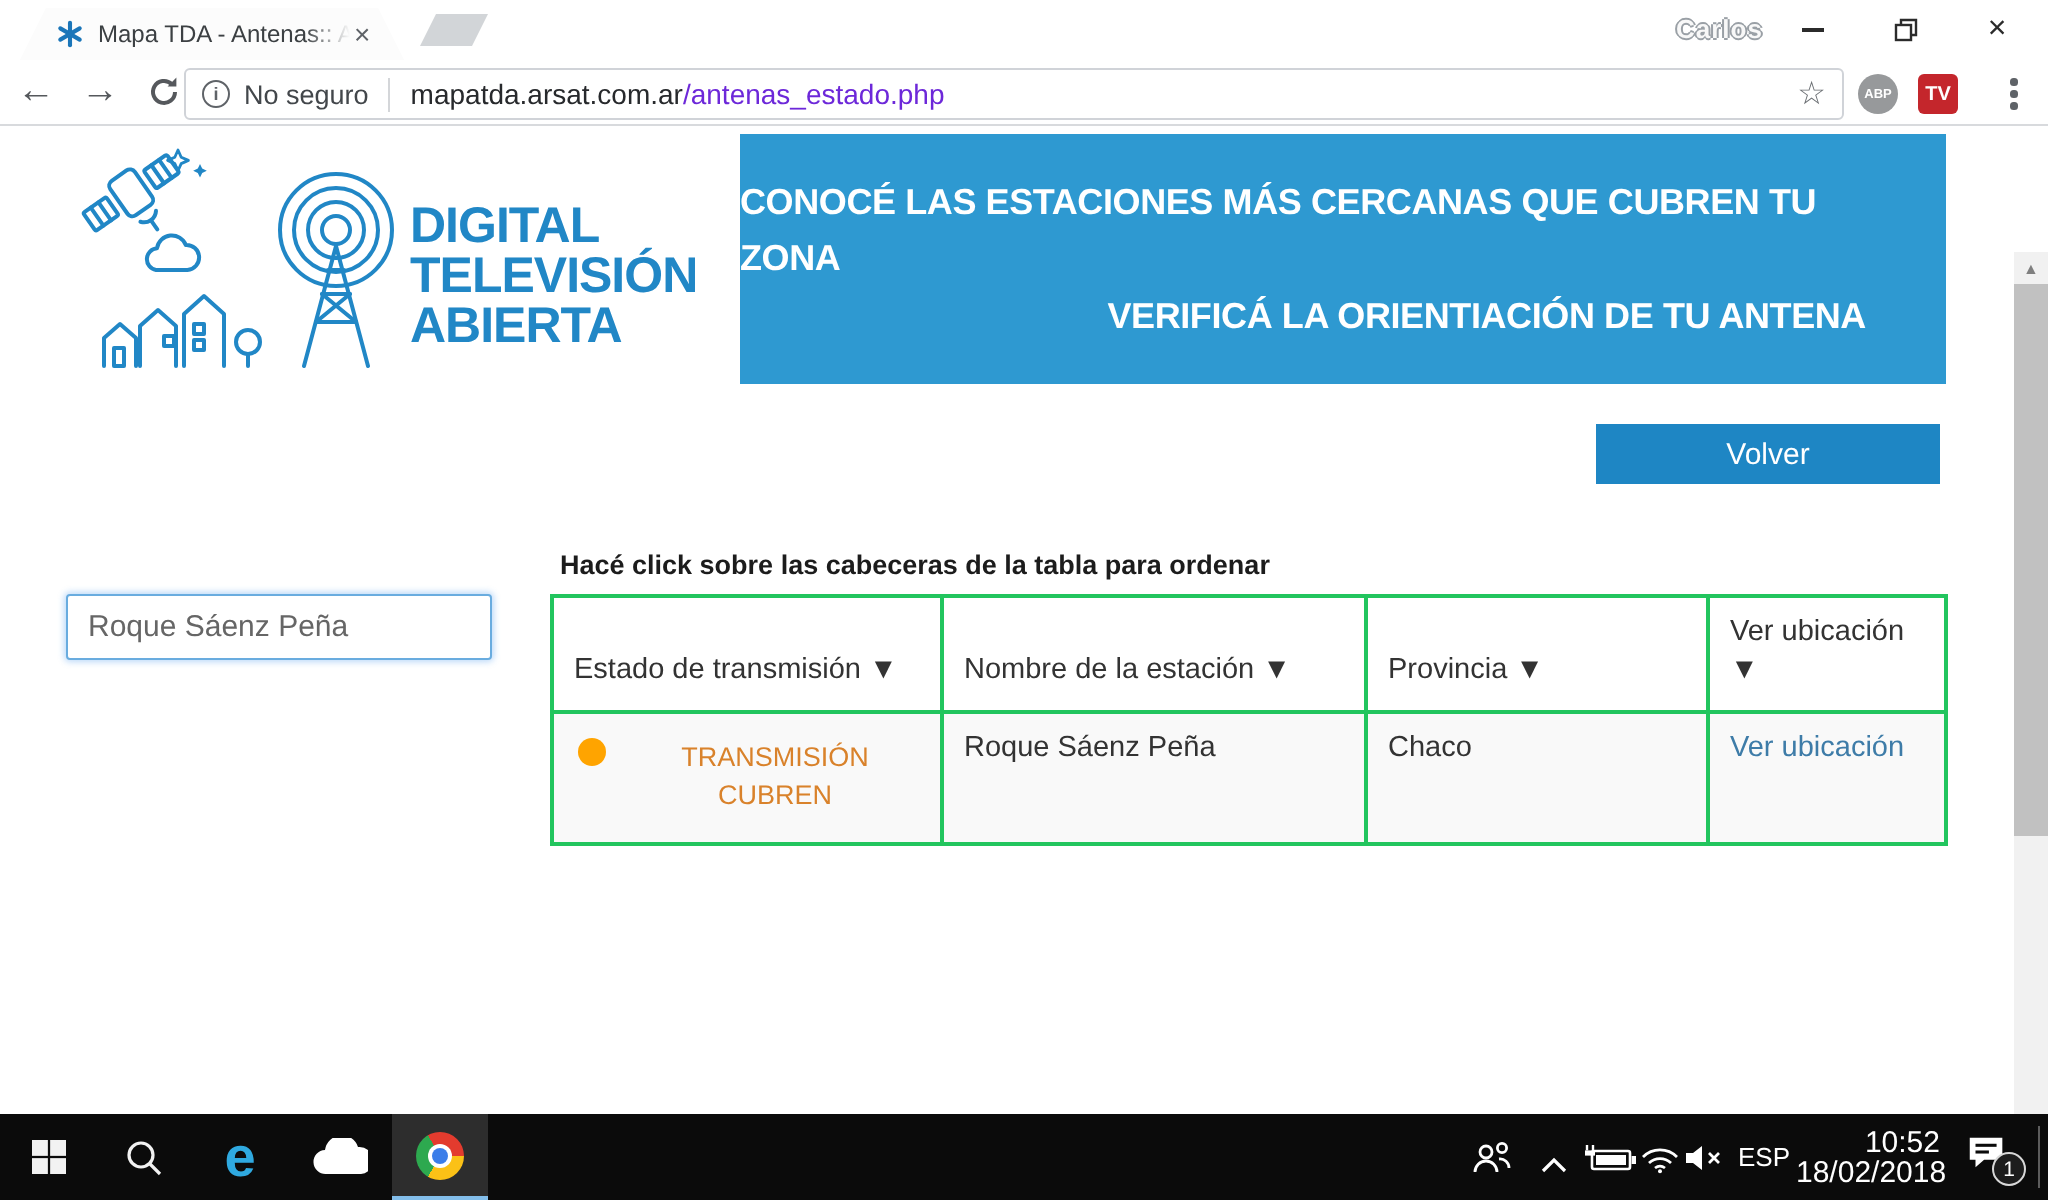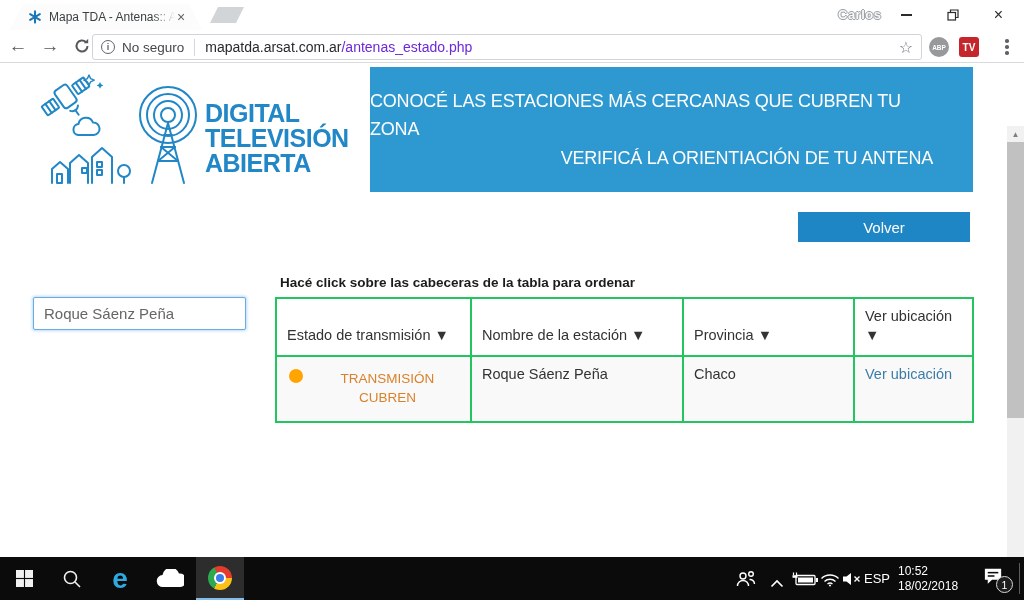--- a/index.html
+++ b/index.html
@@ -47,21 +47,21 @@
 
   
   .content { position:absolute; left:0; top:63px; width:1007px; height:494px; background:#fff; }
 
   .logo-art { position:absolute; left:40px; top:8px; }
   .logo-text { position:absolute; left:205px; top:38px; font-size:25px; font-weight:bold; line-height:25px;
                color:#2187C6; letter-spacing:-0.5px; }
 
   .banner { position:absolute; left:370px; top:4px; width:603px; height:125px; background:#2E99D1;
             display:flex; flex-direction:column; justify-content:center; align-items:flex-end; padding-right:40px; }
-  .banner div { color:#fff; font-weight:normal; font-size:18px; line-height:28.5px; letter-spacing:-0.2px; }
+  .banner div { color:#fff; font-weight:bold; font-size:18px; line-height:28.5px; letter-spacing:-0.2px; }
 
   .volver-btn { position:absolute; left:798px; top:149px; width:172px; height:30px; background:#1E86C4; border:none;
                 color:#fff; font-size:15px; font-family:"Liberation Sans",sans-serif; display:flex; align-items:center; justify-content:center; }
 
   .sort-hint { position:absolute; left:280px; top:212px; font-size:13.5px; font-weight:bold; color:#1c1c1c; }
 
   .search-input { position:absolute; left:33px; top:234px; width:213px; height:33px; border:1px solid #69ACDF; border-radius:2px;
                   box-shadow:0 0 3px 1px rgba(66,149,237,.35); font-size:15px; color:#666; padding:0 10px;
                   font-family:"Liberation Sans",sans-serif; outline:none; background:#fff; }
 
@@ -88,22 +88,22 @@
   .tb-start{left:0;} .tb-search{left:48px;} .tb-edge{left:96px;} .tb-cloud{left:146px;} 
   .tb-chrome{left:196px; background:rgba(255,255,255,.14); border-bottom:2.5px solid #83BEEA;}
   .edge-e { font-size:28px; font-weight:bold; color:#2FA9E0; line-height:28px; }
   .chrome-icon { position:relative; width:24px; height:24px; border-radius:50%;
                  background:conic-gradient(from 90deg, #fbc116 0deg 120deg, #2da94f 120deg 240deg, #e33b2e 240deg 360deg); }
   .chrome-icon::before { content:""; position:absolute; left:6px; top:6px; width:12px; height:12px; background:#fff; border-radius:50%; }
   .chrome-icon::after { content:""; position:absolute; left:8px; top:8px; width:8px; height:8px; background:#3b7de9; border-radius:50%; }
   .tb-right { position:absolute; top:0; height:43px; }
   .tb-people{left:734px; width:26px;} .tb-chevron{left:770px; width:20px;} .tb-battery{left:792px; width:28px;}
   .tb-wifi{left:820px; width:22px;} .tb-speaker{left:842px; width:22px;}
-  .tb-lang{left:864px; width:36px; font-size:13px; color:#fff; text-align:left; line-height:43px;}
-  .tb-clock{left:898px; width:72px; color:#fff; font-size:12px; line-height:15px; text-align:left; padding-top:7px;}
+  .tb-lang{left:864px; width:36px; font-size:13px; color:#fff; text-align:center; line-height:43px;}
+  .tb-clock{left:898px; width:72px; color:#fff; font-size:15px; line-height:15px; text-align:right; padding-top:7px;}
   .tb-notify{left:978px; width:30px; padding-top:9px; text-align:center;}
   .notify-badge { position:absolute; left:996px; top:19px; width:17px; height:17px; border-radius:50%; background:#1d1d1d;
                   border:1px solid #d8d8d8; color:#fff; font-size:10.5px; display:flex; align-items:center; justify-content:center; }
   .tb-divider { position:absolute; left:1019px; top:6px; width:1px; height:31px; background:#5c5c5c; }
 </style>
 </head>
 <body>
 
 <div class="screen">
 

